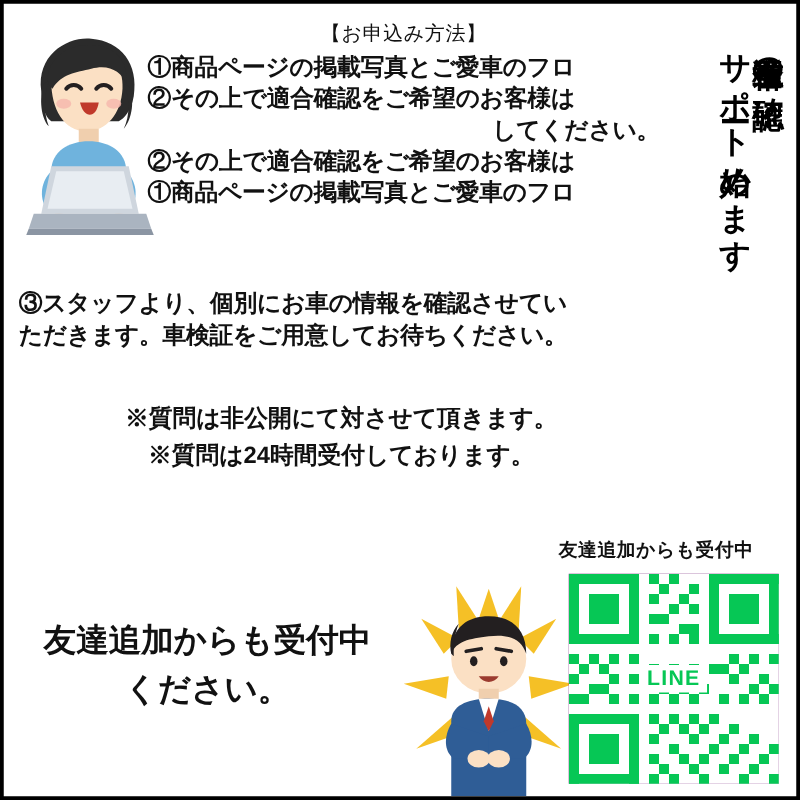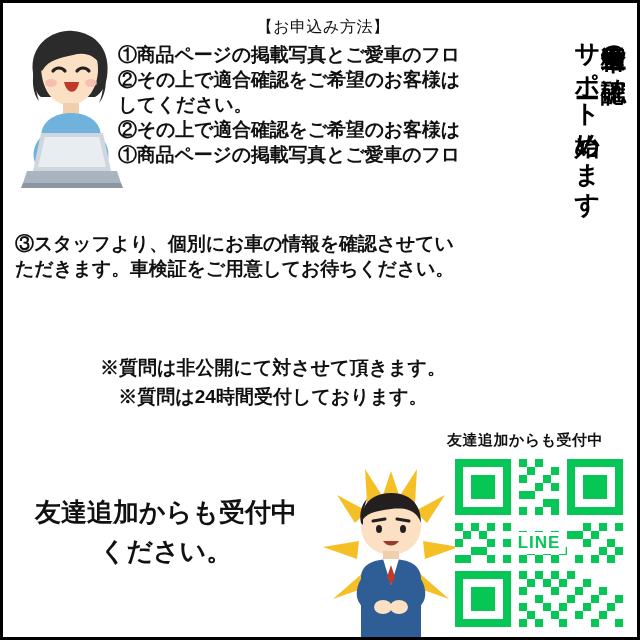--- a/index.html
+++ b/index.html
@@ -56,21 +56,21 @@
     margin: 4px 0 4px 0;
     letter-spacing: 0.5px;
   }
   .inst-body {
     font-size: 19px;
     line-height: 1.32;
     letter-spacing: -0.2px;
     font-weight: bold;
   }
   .inst-line-1 { text-align: left; }
-  .inst-line-1b { text-align: left; }
+  .inst-line-1b { text-align: right; }
   .inst-line-2 { text-align: left; }
 
   
   .instructions-wide {
     position: absolute;
     left: 12px;
     top: 228px;
     width: 512px;
     font-size: 19px;
     line-height: 1.34;
@@ -81,21 +81,20 @@
   
   .notes {
     position: absolute;
     left: 20px;
     top: 318px;
     width: 500px;
     text-align: center;
     font-size: 19px;
     line-height: 1.55;
     font-weight: bold;
-    margin-top: 32px;
   }
 
   
   .friend-note {
     position: absolute;
     right: 34px;
     top: 428px;
     font-size: 15px;
     font-weight: bold;
     letter-spacing: 0.5px;

